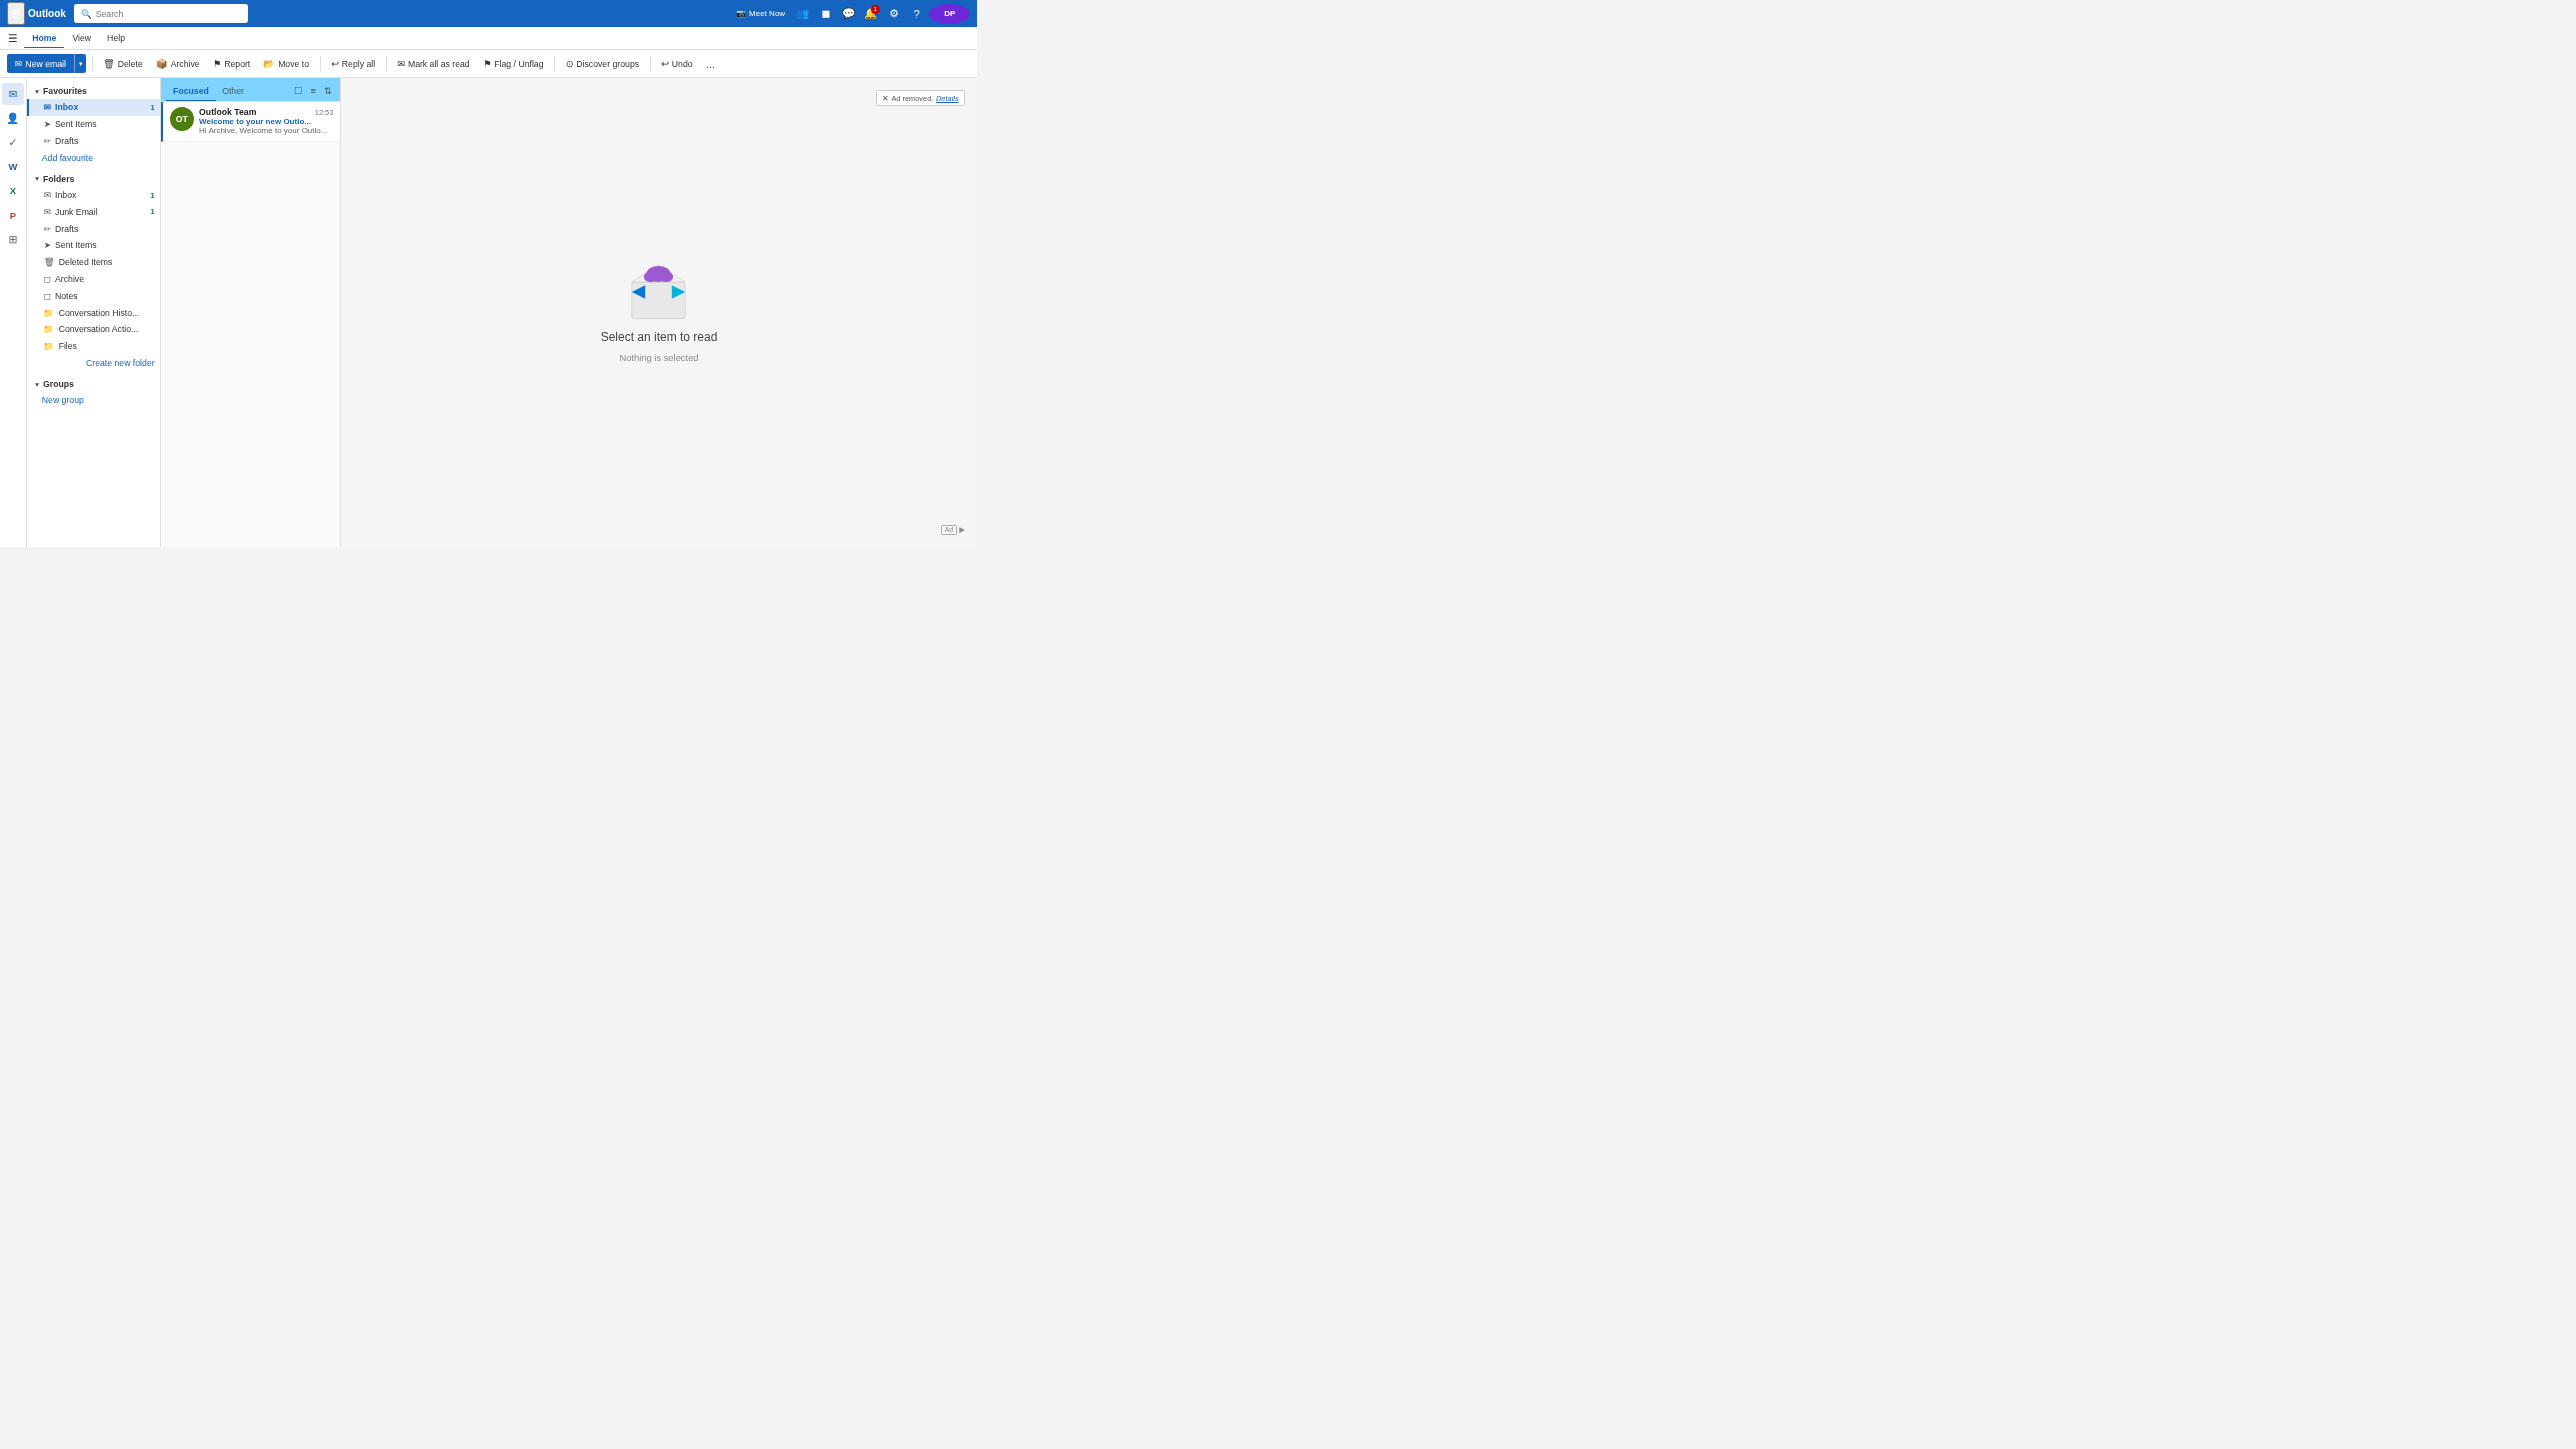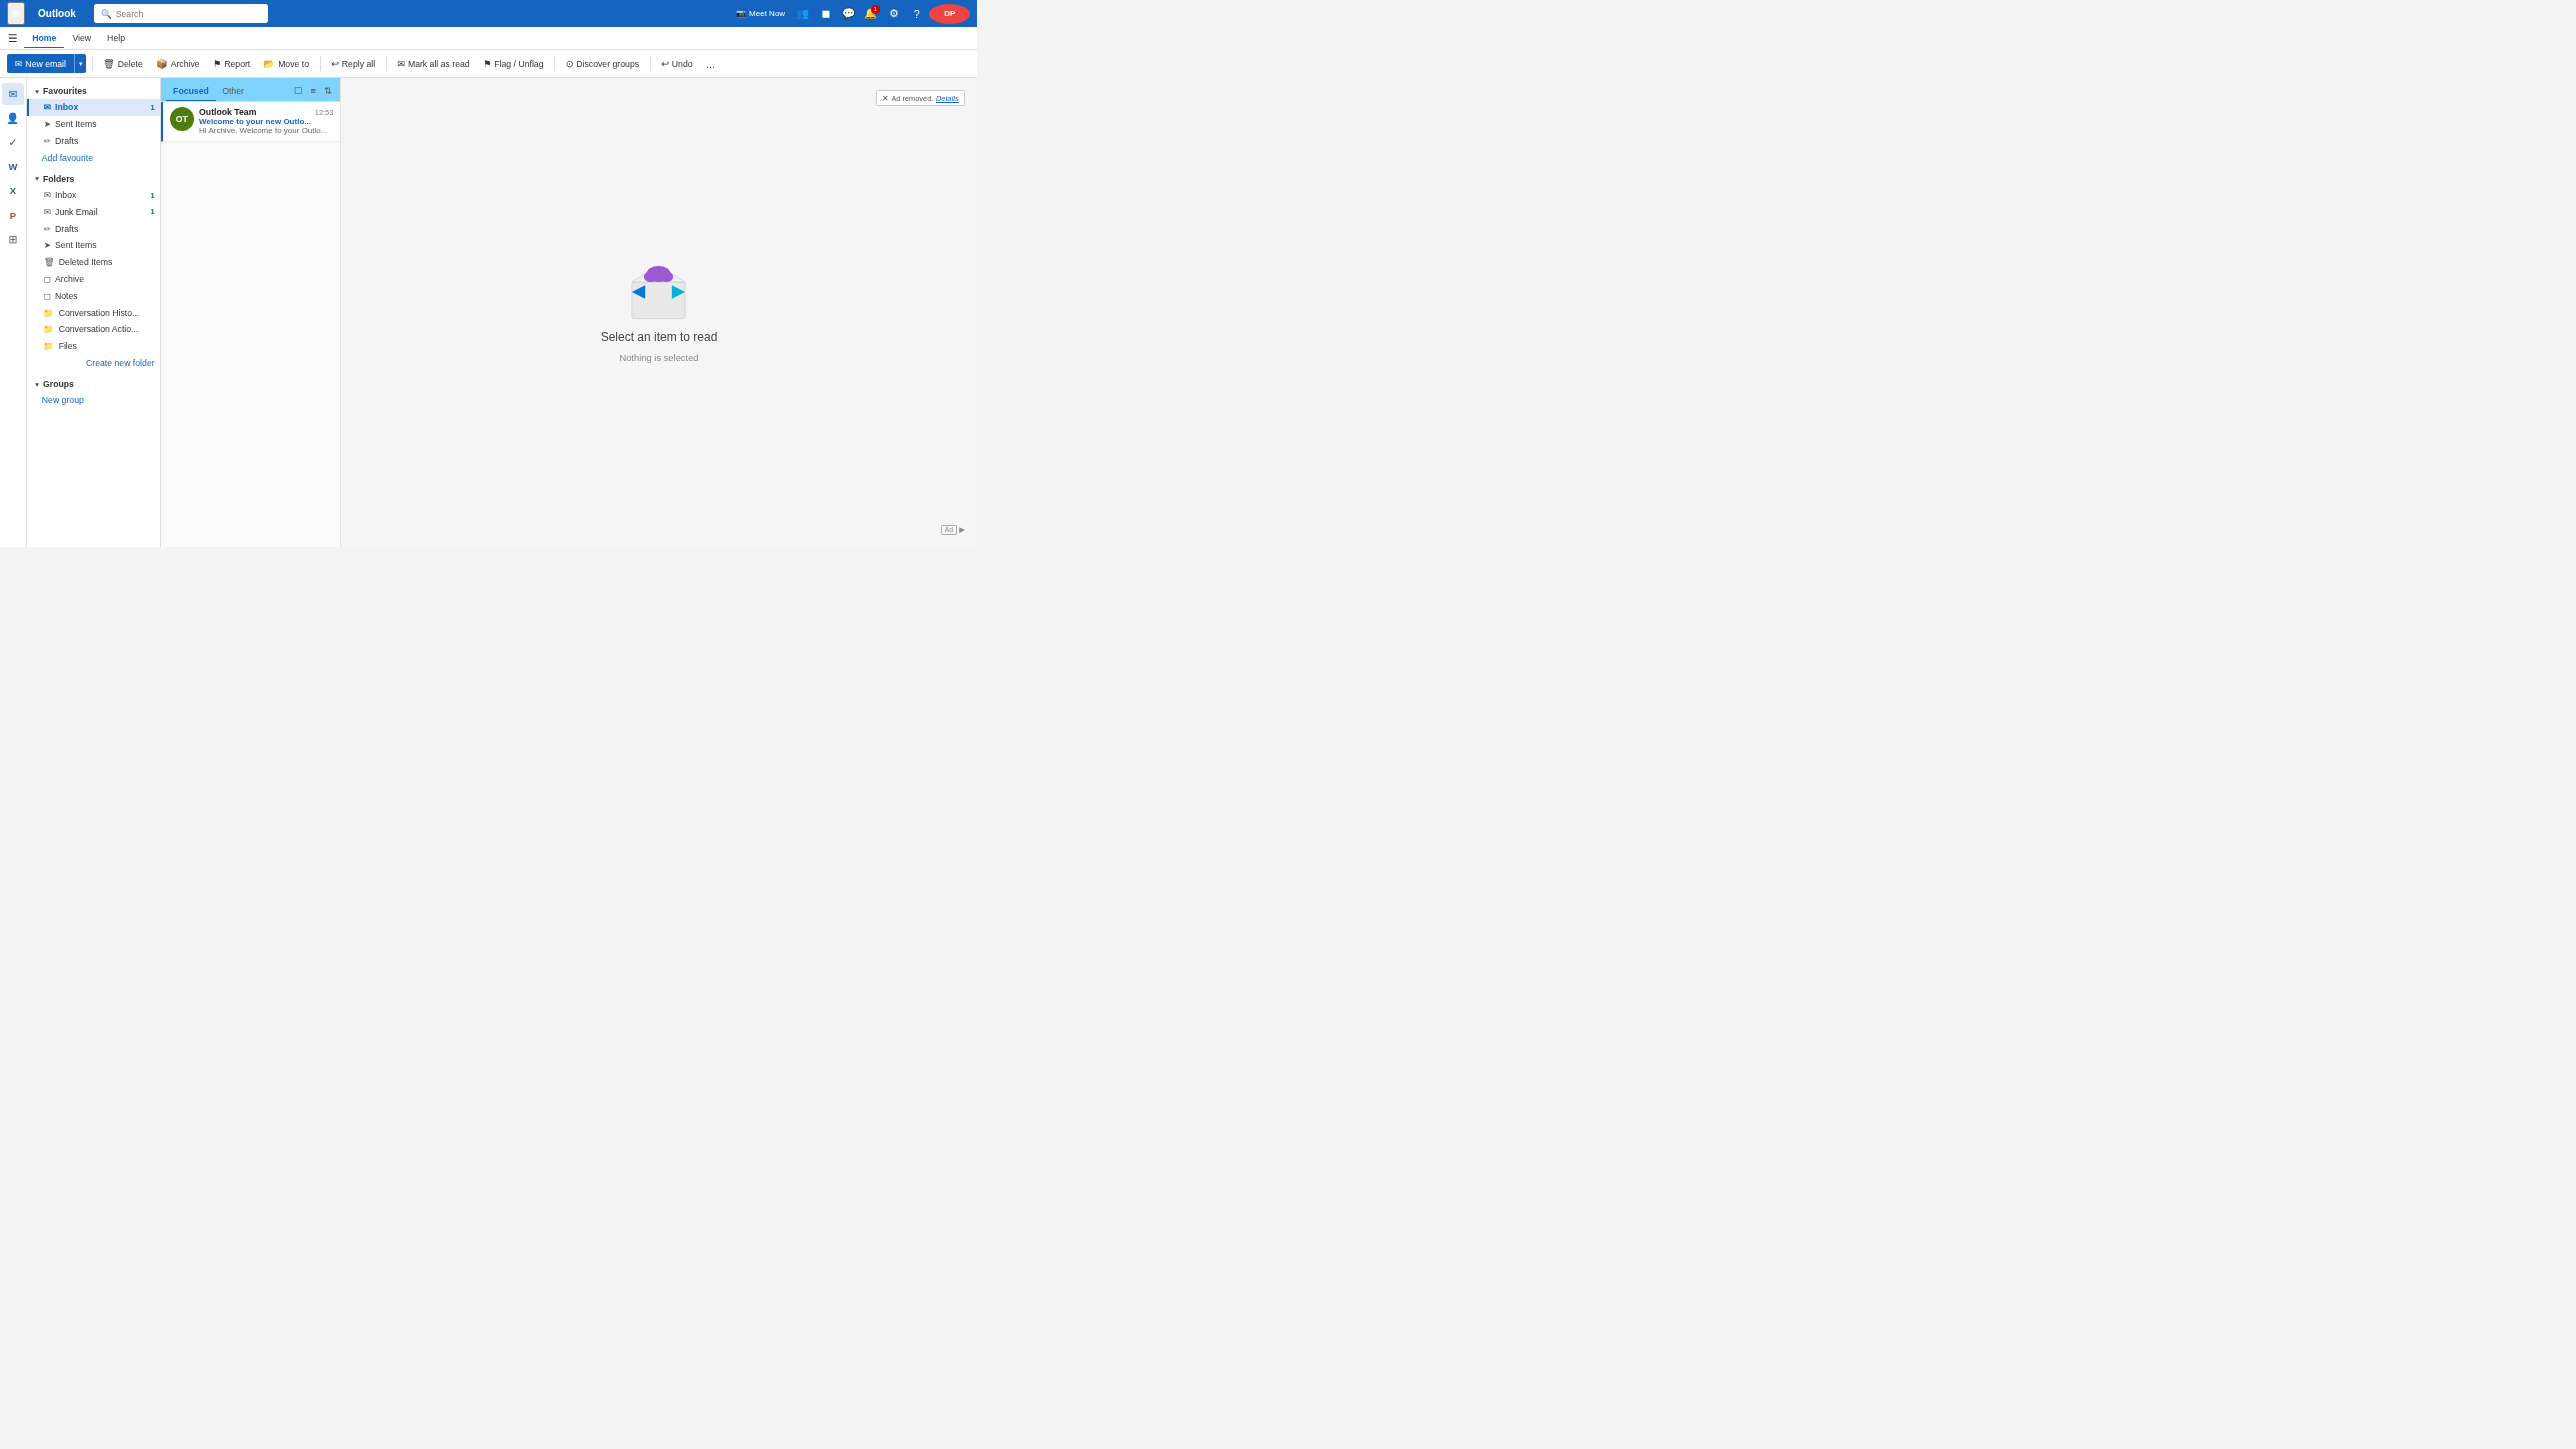--- a/index.html
+++ b/index.html
@@ -12,21 +12,21 @@
       font-size: 8.7px;
     }
 
     
     .title-bar {
       height: 27px;
       background: #1565c0;
       display: flex;
       align-items: center;
       padding: 0 6.7px;
-      gap: 13px;
+      gap: 3px;
     }
     .title-bar-apps-icon {
       color: white;
       font-size: 10.7px;
       cursor: pointer;
       padding: 2.7px;
     }
     .title-bar-logo {
       color: white;
       font-size: 10px;
@@ -95,21 +95,21 @@
       height: 9.4px;
       border-radius: 50%;
       display: flex;
       align-items: center;
       justify-content: center;
     }
     .avatar-btn {
       width: 41px;
       height: 20px;
       border-radius: 50%;
-      background: #ef4444;
+      background: #6d28d9;
       color: white;
       font-size: 8px;
       font-weight: bold;
       border: none;
       cursor: pointer;
       display: flex;
       align-items: center;
       justify-content: center;
     }
 

